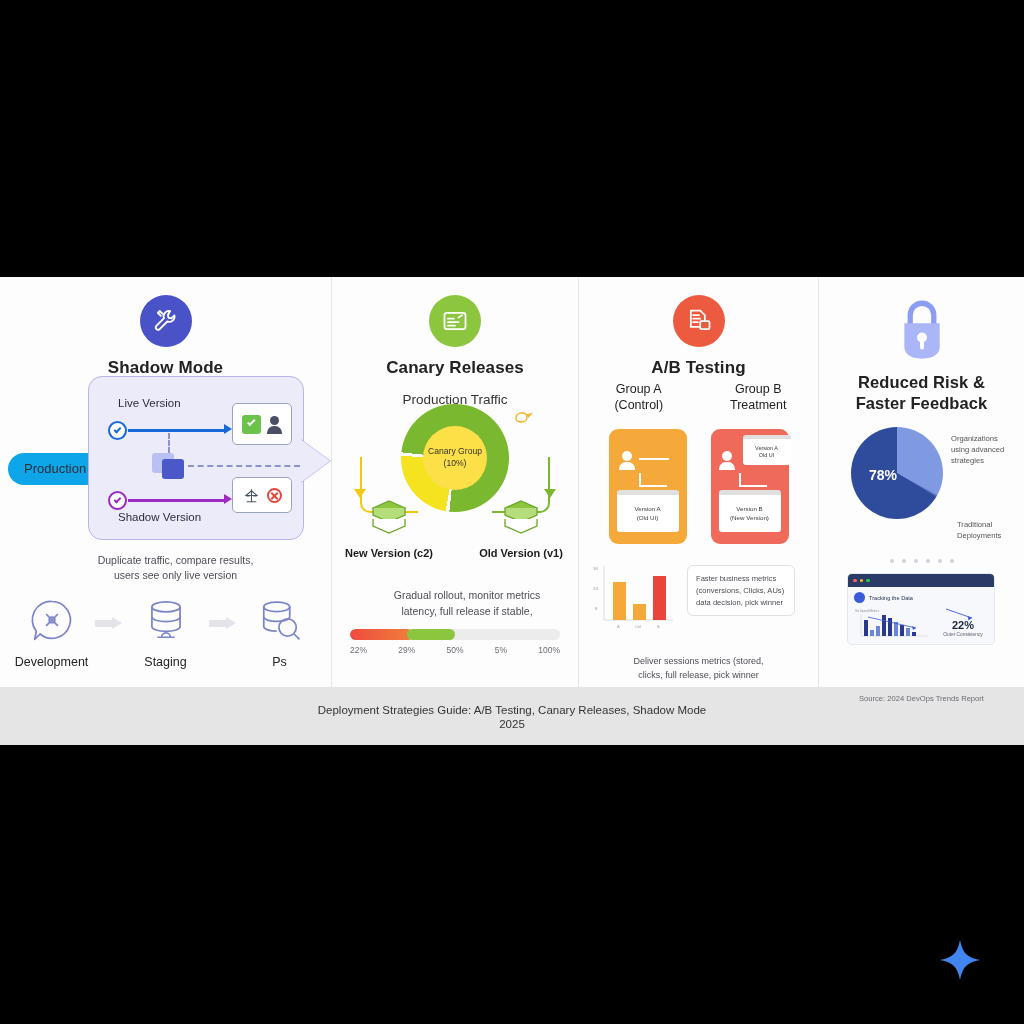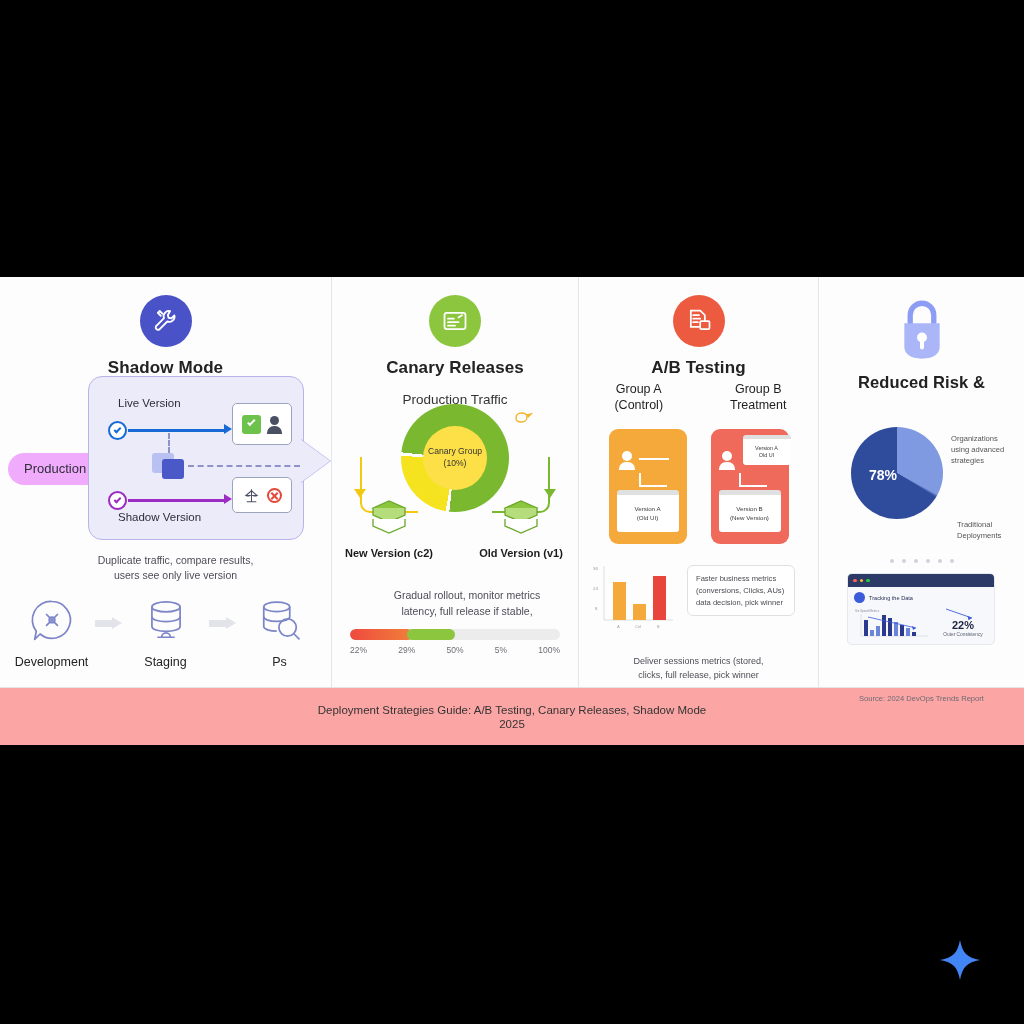--- a/index.html
+++ b/index.html
@@ -34,21 +34,21 @@
   .panel-title {
     text-align: center; font-size: 17px; color: #222; margin-top: 11px;
     letter-spacing: .1px;
   }
   .panel-title.two { font-size: 16.5px; line-height: 1.28; }
   .sub-title { text-align: center; font-size: 13.5px; color: #333; margin-top: 14px; }
 
   
   .prod-chip {
     position: absolute; left: 8px; top: 176px;
-    background: #f0abfc; color: #2e2e38; font-size: 13px;
+    background: #0ea5e9; color: #2e2e38; font-size: 13px;
     padding: 8px 16px 9px; border-radius: 16px; white-space: nowrap;
   }
   .shadow-box {
     position: absolute; left: 88px; top: 99px; width: 216px; height: 164px;
     border: 1.4px solid #b9b3ec; border-radius: 14px; background: #ecebfa;
   }
   .arrow-tip {
     position: absolute; left: 300px; top: 162px; width: 0; height: 0;
     border-top: 22px solid transparent; border-bottom: 22px solid transparent;
     border-left: 30px solid #ecebfa;
@@ -160,21 +160,21 @@
   .bsplit { display:flex; gap: 6px; margin-top: 4px; }
   .bchart { width: 78px; height: 34px; position: relative; }
   .bmetric { flex:1; text-align:center; position: relative; }
   .bmetric .bnum { font-size: 11px; color: #1c2440; font-weight: bold; margin-top: 12px; }
   .bmetric .bcap { font-size: 4.8px; color: #5a6176; margin-top: 1px; }
   .src-note { position: absolute; top: 374px; left: 0; width: 100%; text-align: center;
               font-size: 7.6px; color: #6b6b73; margin-top: 43px; }
 
   
   #footer {
-    height: 58px; background: #fca5a5; border-top: 1px solid #e5e5e7;
+    height: 58px; background: #e5e5e5; border-top: 1px solid #e5e5e7;
     display: flex; flex-direction: column; align-items: center; justify-content: center; gap: 2px;
   }
   #footer div { font-size: 11.5px; color: #333; }
 
   .sparkle { position: absolute; right: 42px; bottom: 42px; width: 44px; height: 44px; }
 </style>
 </head>
 <body>
 
 <div id="stage">
@@ -426,20 +426,21 @@
 
       <section class="panel p-benefit">
         <svg class="lock" viewBox="0 0 48 56">
           <path d="M14 24v-7a10 10 0 0 1 20 0v7" fill="none" stroke="#8d9cf4" stroke-width="4.5" stroke-linecap="round"></path>
           <path d="M9 24h30v20c0 6-5 10-15 10S9 50 9 44z" fill="#aab6f8"></path>
           <circle cx="24" cy="36" r="4.2" fill="#fff"></circle>
           <path d="M24 38.5v6" stroke="#fff" stroke-width="3.4" stroke-linecap="round"></path>
         </svg>
         <h2 class="panel-title two">
           <div>Reduced Risk &amp;</div>
+          <div>Faster Feedback</div>
         </h2>
 
         <div class="pie-area">
           <div class="pie" style="background: conic-gradient(#7f9ae0 0deg 118deg, #2f4b9c 122deg 360deg);"></div>
           <div class="pie-pct">78%</div>
           <div class="pie-lbl-top">
             <div>Organizations</div>
             <div>using advanced</div>
             <div>strategies</div>
           </div>

